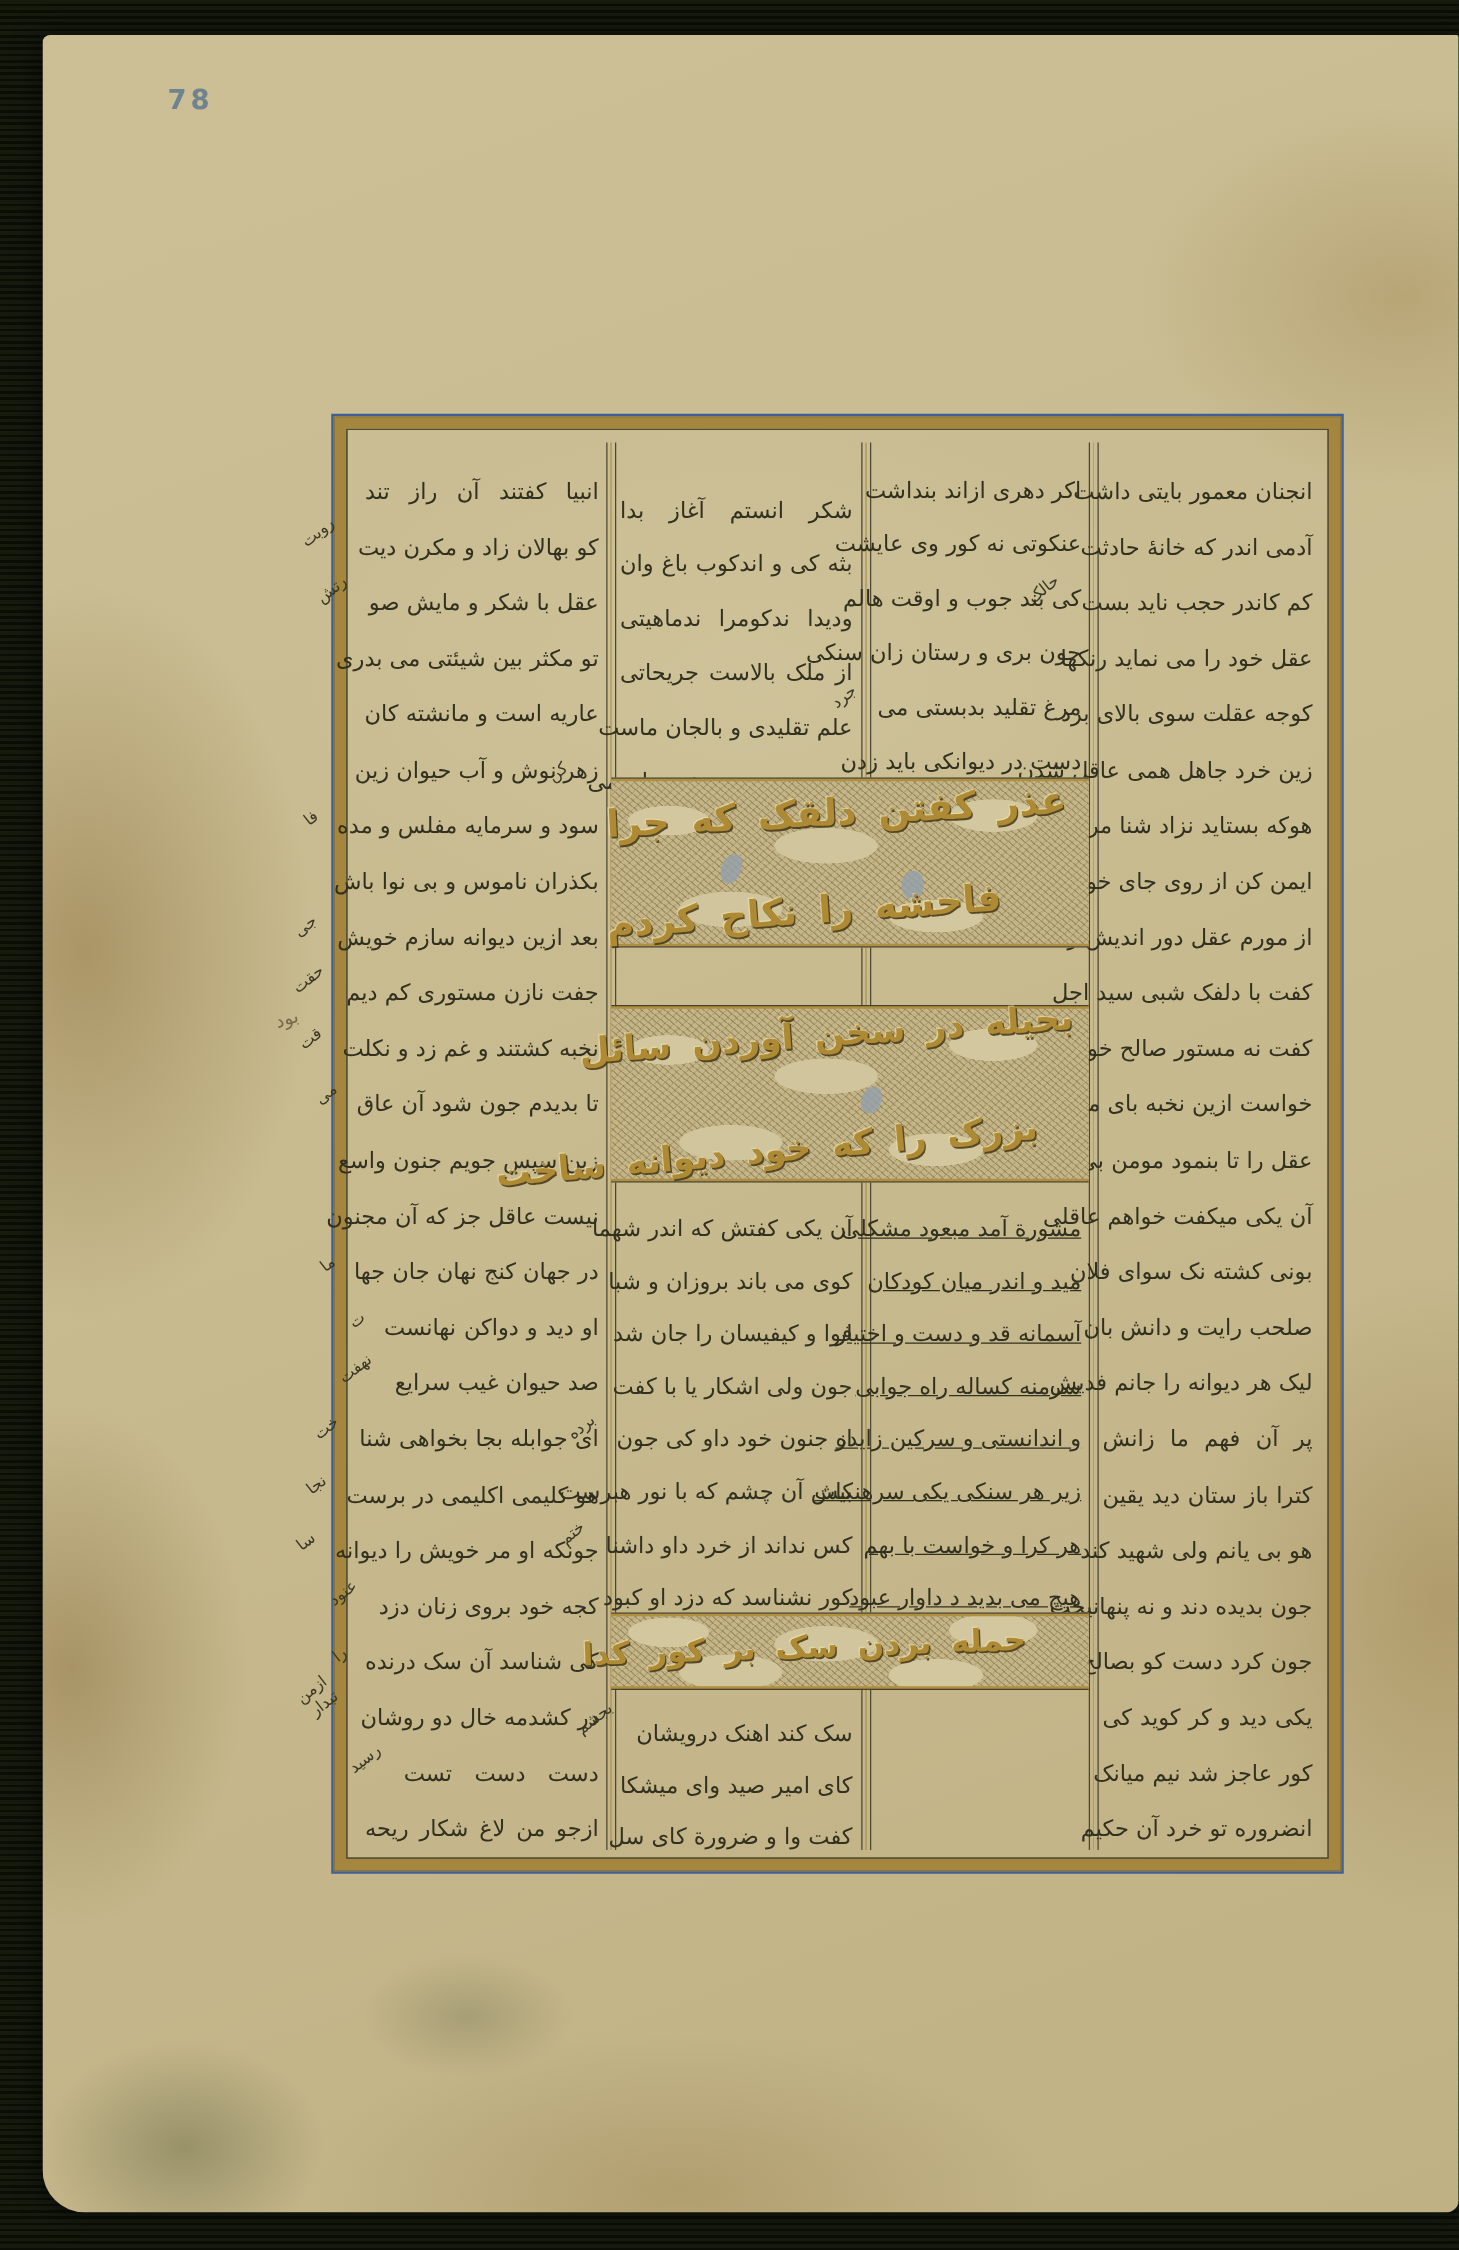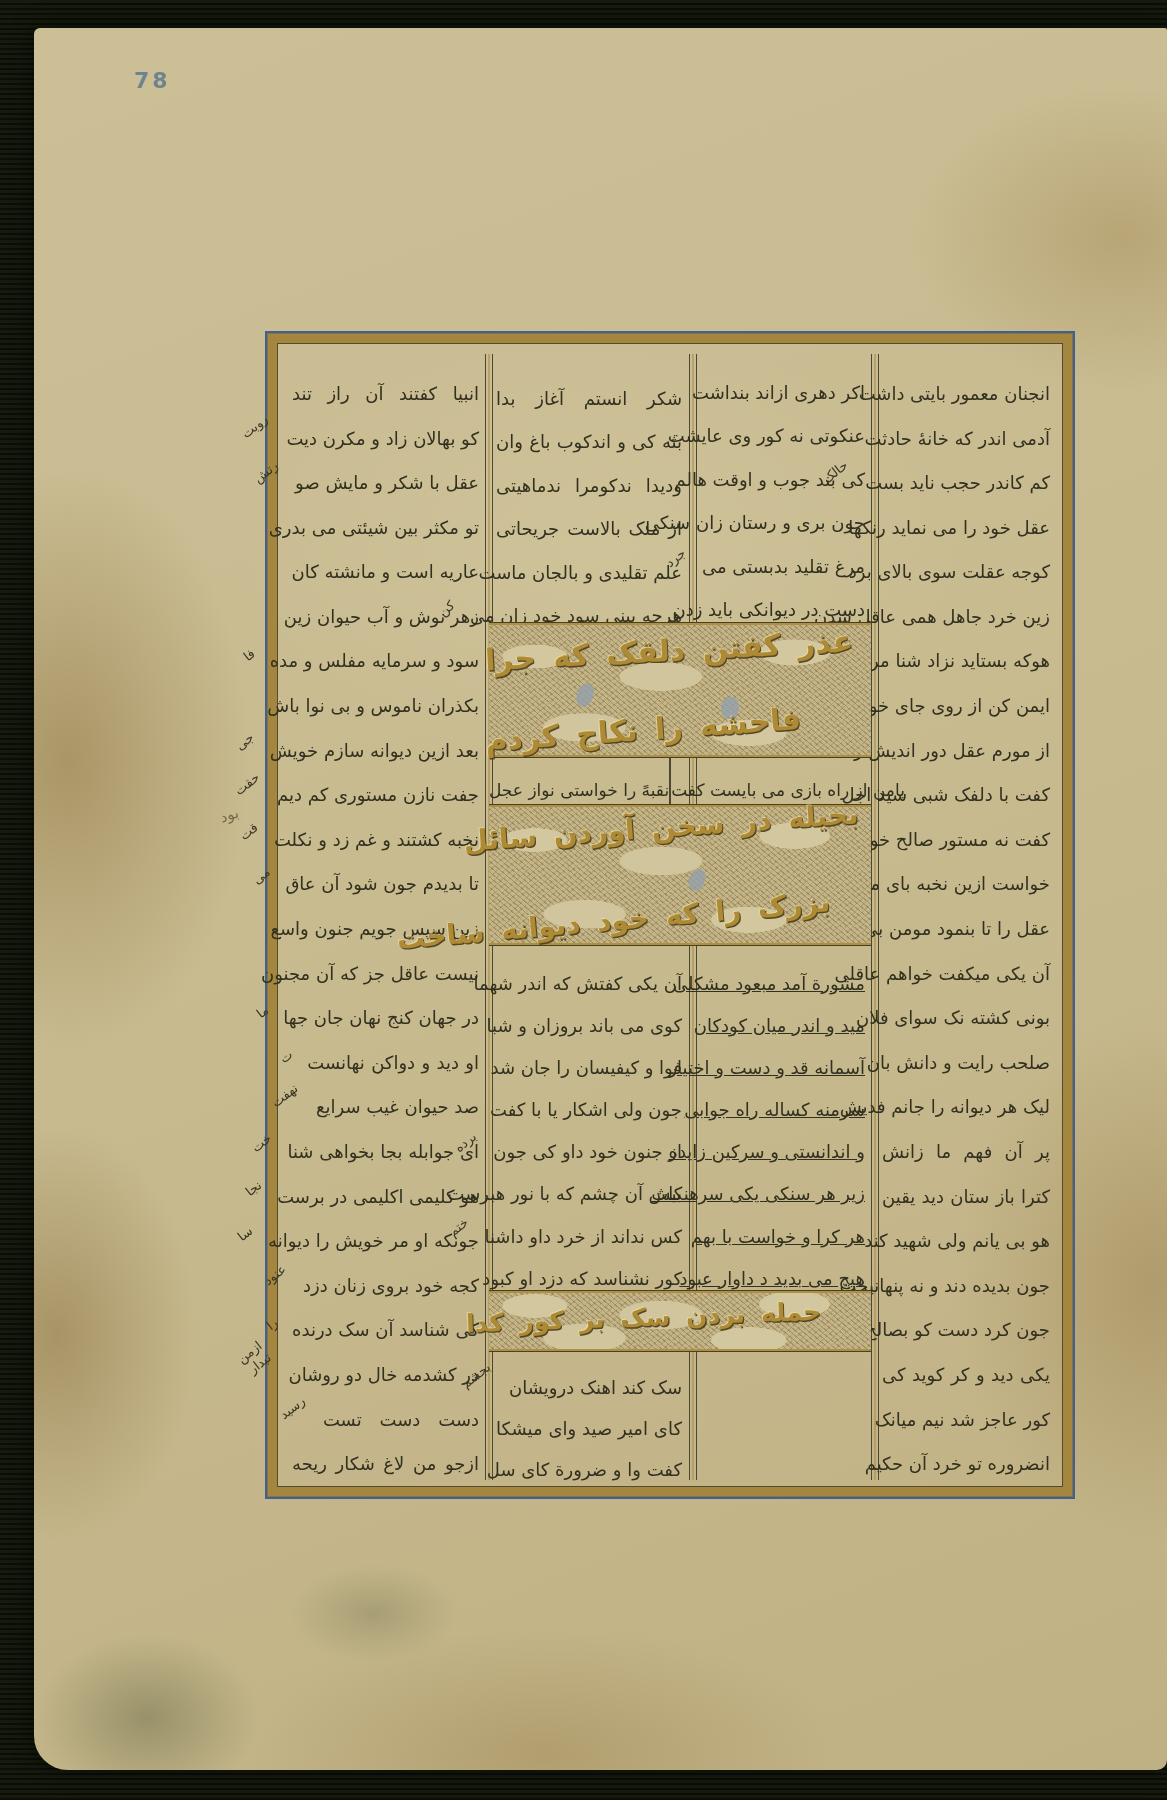--- a/index.html
+++ b/index.html
@@ -54,21 +54,21 @@
     position:absolute;top:2px;height:1126px;width:8px;box-sizing:border-box;
     border-left:1.5px solid #4c4730;border-right:1.5px solid #4c4730;
     background:linear-gradient(90deg,transparent 40%,rgba(164,134,62,.5) 40% 60%,transparent 60%);
   }
   .div-1{left:199px;} .div-2{left:403px;} .div-3{left:585px;}
   
   .col{position:absolute;overflow:visible;}
   .col-a{left:596px;width:168px;top:8px;height:1118px;--lh:44.6px;}
   .col-d{left:6px;width:187px;top:8px;height:1118px;--lh:44.6px;}
   .col-b-upper{left:414px;width:165px;top:8px;height:262px;--lh:43.5px;}
-  .col-c-upper{left:210px;width:186px;top:14px;height:262px;--lh:43.5px;}
+  .col-c-upper{left:210px;width:186px;top:24px;height:262px;--lh:43.5px;}
   .col-b-mid{left:414px;width:165px;top:600px;height:338px;text-decoration:underline;--lh:42.2px;}
   .col-c-mid{left:210px;width:186px;top:600px;height:338px;--lh:42.2px;}
   .col-b-low{left:414px;width:165px;top:1006px;height:122px;--lh:41px;}
   .col-c-low{left:210px;width:186px;top:1006px;height:122px;--lh:41px;}
   .vline{height:var(--lh);display:flex;align-items:flex-end;direction:rtl;}
   .vtext{flex:1;font-size:18px;line-height:1.15;text-align:justify;text-align-last:justify;
          white-space:nowrap;overflow:visible;}
   .slant{display:inline-block;font-size:13px;transform:rotate(-38deg) translateY(-10px);
          transform-origin:left bottom;margin-right:3px;color:#3a3724;}
   
@@ -414,25 +414,20 @@
         </div>
       </div>
 
     <div class="panel panel-1">
       <span class="drop drop1"></span>
       <span class="drop drop2"></span>
       <div class="gold-line p1-l1">عذر کفتن دلقک که جرا</div>
       <div class="gold-line p1-l2">فاحشه را نکاح کردم</div>
     </div>
 
-    <div class="interrow">
-      <div class="cell">نقبهً را خواستی نواز عجل</div>
-      <div class="cell-divider"></div>
-      <div class="cell">بامن از راه بازی می بایست کفت</div>
-    </div>
 
     <div class="panel panel-2">
       <span class="drop drop3"></span>
       <div class="gold-line p2-l1">بحیله در سخن آوردن سائل</div>
       <div class="gold-line p2-l2">بزرک را که خود دیوانه ساخت</div>
     </div>
 
     <div class="panel panel-3">
       <div class="gold-line p3-l1">حمله بردن سک بر کور کدا</div>
     </div>

